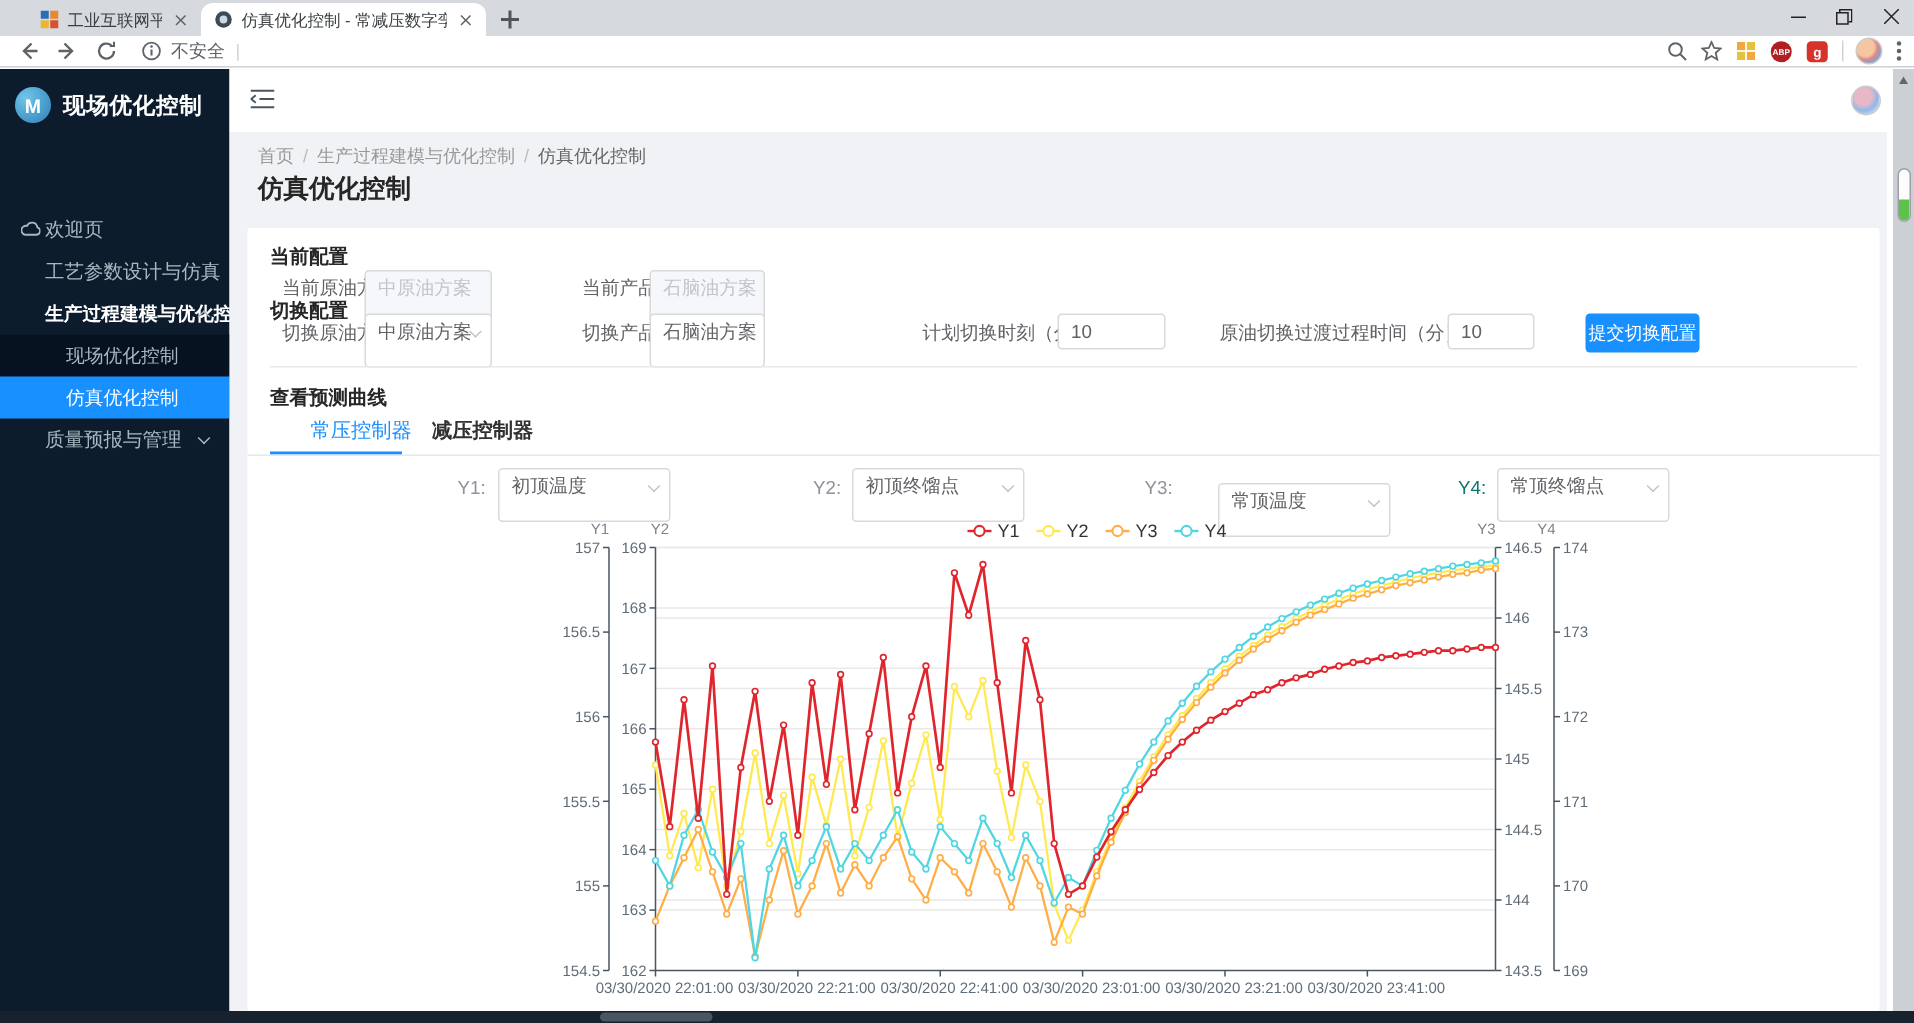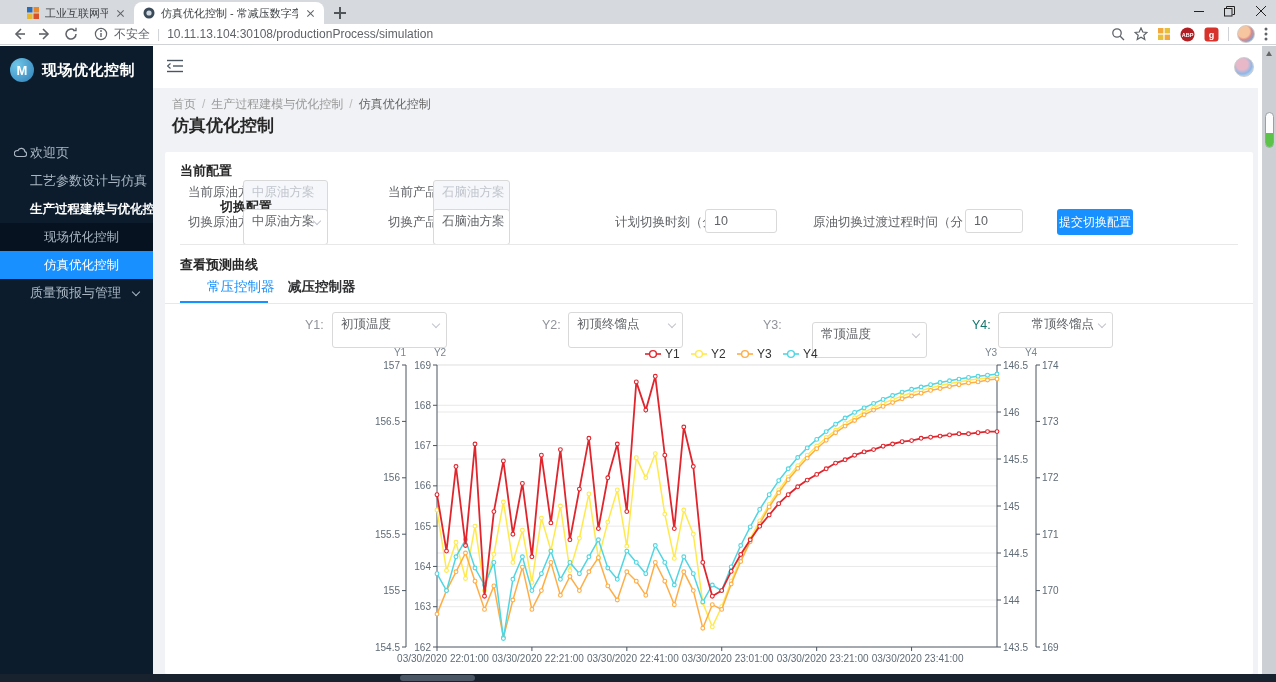--- a/index.html
+++ b/index.html
@@ -134,21 +134,20 @@
         <path d="M12 7 a5 5 0 1 1 -1.8 -3.8"></path>
         <path d="M12 0.8 V3.6 H9.2" stroke-width="1.3"></path>
       </svg>
     <svg style="margin-left:16px" width="14" height="14" viewBox="0 0 14 14" fill="none">
         <circle cx="7" cy="7" r="5.6" stroke="#5f6368" stroke-width="1.2"></circle>
         <line x1="7" y1="6" x2="7" y2="10" stroke="#5f6368" stroke-width="1.4"></line>
         <circle cx="7" cy="4" r="0.9" fill="#5f6368"></circle>
       </svg>
     <span class="urltxt" style="margin-left:6px">不安全</span>
     <span class="urltxt" style="margin:0 7px;color:#d0d3d6">|</span>
-    <span class="urltxt">10.11.13.104:30108/productionProcess/simulation</span>
     <span style="flex:1"></span>
     <svg width="14" height="14" viewBox="0 0 14 14" fill="none" stroke="#5f6368" stroke-width="1.3">
         <circle cx="6" cy="6" r="4.2"></circle>
         <line x1="9.2" y1="9.2" x2="13" y2="13"></line>
       </svg>
     <svg style="margin-left:9px" width="14" height="14" viewBox="0 0 14 14" fill="none" stroke="#5f6368" stroke-width="1.2">
         <path d="M7 1 L8.8 5 L13 5.4 L9.8 8.2 L10.8 12.6 L7 10.3 L3.2 12.6 L4.2 8.2 L1 5.4 L5.2 5 Z"></path>
       </svg>
     <svg style="margin-left:9px" width="14" height="14" viewBox="0 0 14 14">
         <rect x="1" y="1" width="5.4" height="5.4" fill="#f2a83c"></rect>
@@ -224,21 +223,21 @@
 
     <div class="sec-title" style="left:15px;top:10px;">当前配置</div>
     <div class="flabel" style="left:23px;top:29px;">当前原油方案：</div>
     <div class="selbox disabled" style="left:78px;top:28px;width:85px;">
       <span>中原油方案</span>
     </div>
     <div class="flabel" style="left:223px;top:29px;">当前产品方案：</div>
     <div class="selbox disabled" style="left:268px;top:28px;width:77px;">
       <span>石脑油方案</span>
     </div>
-    <div class="sec-title" style="left:15px;top:46px;margin-left:40px;">切换配置</div>
+    <div class="sec-title" style="left:15px;top:46px;">切换配置</div>
     <div class="flabel" style="left:23px;top:59px;">切换原油方案：</div>
     <div class="selbox" style="left:78px;top:57px;width:85px;">
       <span>中原油方案</span>
       <span class="chev"></span>
     </div>
     <div class="flabel" style="left:223px;top:59px;">切换产品方案：</div>
     <div class="selbox" style="left:268px;top:57px;width:77px;">
       <span>石脑油方案</span>
       <span class="chev"></span>
     </div>
@@ -262,21 +261,21 @@
     </div>
     <div class="flabel" style="left:377px;top:162px;color:#909399">Y2:</div>
     <div class="selbox" style="left:403px;top:160px;width:115px;">
       <span>初顶终馏点</span><span class="chev"></span>
     </div>
     <div class="flabel" style="left:598px;top:162px;color:#909399">Y3:</div>
     <div class="selbox" style="left:625px;top:170px;width:115px;margin-left:22px;">
       <span>常顶温度</span><span class="chev"></span>
     </div>
     <div class="flabel" style="left:807px;top:162px;color:#0f766e">Y4:</div>
-    <div class="selbox" style="left:833px;top:160px;width:115px;text-align:right;">
+    <div class="selbox" style="left:833px;top:160px;width:115px;">
       <span>常顶终馏点</span><span class="chev"></span>
     </div>
 
     <svg id="chart-svg" viewBox="0 0 700 325">
         <g>
           <line x1="67" y1="20" x2="627" y2="20" stroke="#e9e9e9" stroke-width="1"></line>
           <line x1="67" y1="60.285714285714285" x2="627" y2="60.285714285714285" stroke="#e9e9e9" stroke-width="1"></line>
           <line x1="67" y1="100.57142857142857" x2="627" y2="100.57142857142857" stroke="#e9e9e9" stroke-width="1"></line>
           <line x1="67" y1="140.85714285714283" x2="627" y2="140.85714285714283" stroke="#e9e9e9" stroke-width="1"></line>
           <line x1="67" y1="181.14285714285714" x2="627" y2="181.14285714285714" stroke="#e9e9e9" stroke-width="1"></line>

